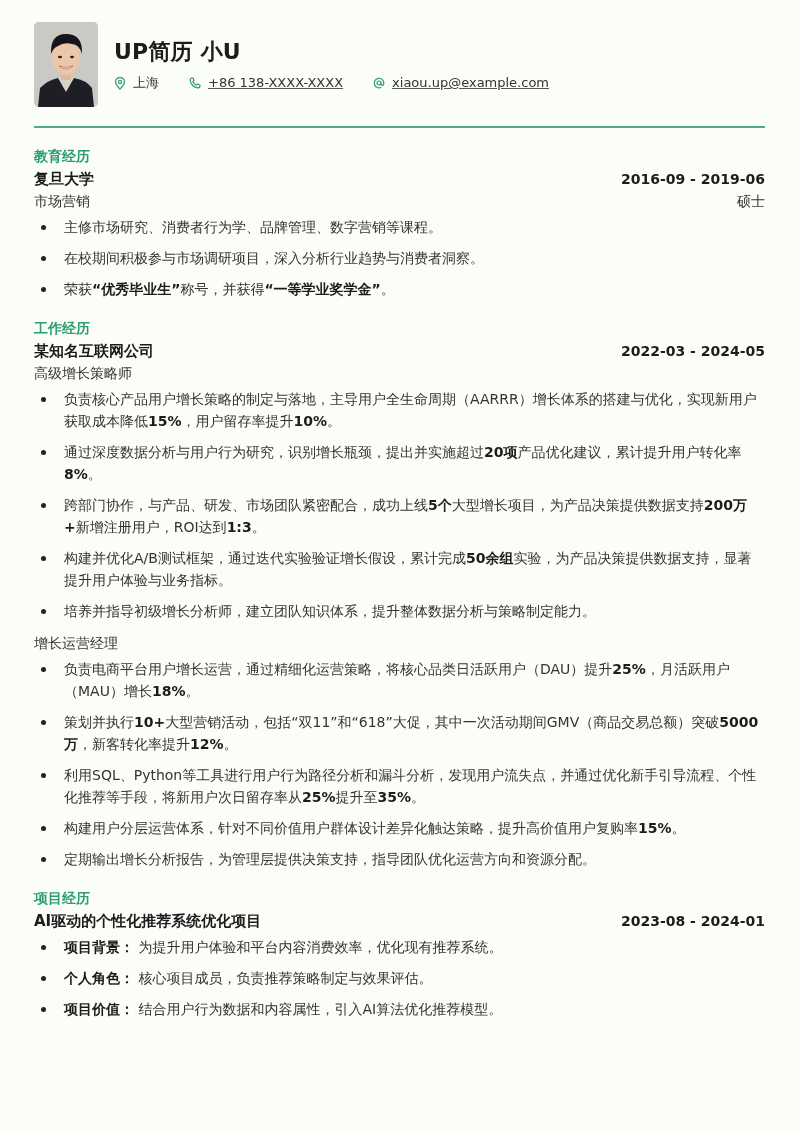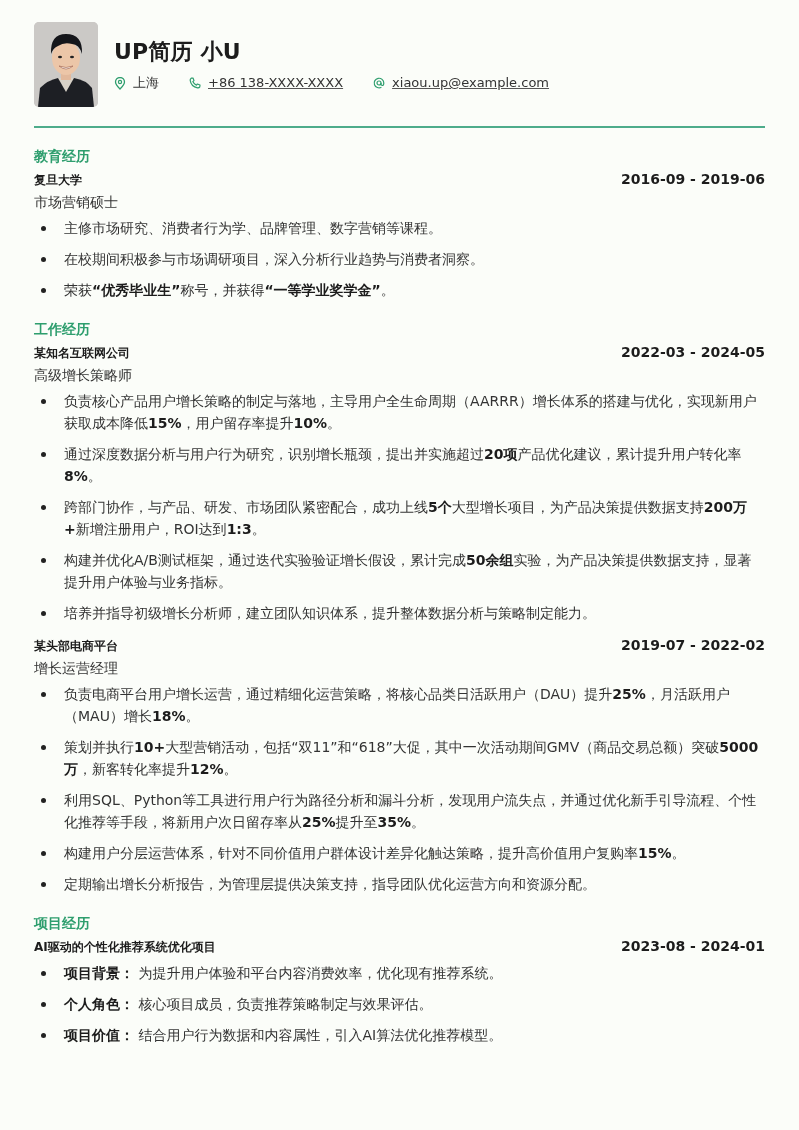--- a/index.html
+++ b/index.html
@@ -20,23 +20,23 @@
   .name { font-size: 22px; font-weight: 600; color: #1c1c1c; line-height: 28px; letter-spacing: 0.2px; }
   .contacts { display: flex; align-items: center; margin-top: 8px; font-size: 13px; color: #333; line-height: 18px; gap: 20px; }
   .contact { display: flex; align-items: center; margin-right: 10px; }
   .contact svg { margin-right: 7px; }
   .contact a { color: #333; text-decoration: underline; text-decoration-color: #555; }
   .divider { height: 2px; background: #2e9e78; margin-top: 18px; opacity: 0.85; }
 
   .section { margin-top: 18px; }
   .section-title { font-size: 14px; font-weight: 700; color: #2e9e6e; line-height: 20px; }
   .entry-head { display: flex; justify-content: space-between; align-items: baseline; margin-top: 2px; }
-  .entry-org { font-size: 12px; font-weight: 700; color: #1c1c1c; line-height: 22px; }
+  .entry-org { font-size: 15px; font-weight: 700; color: #1c1c1c; line-height: 22px; }
   .entry-date { font-size: 14px; font-weight: 600; color: #1c1c1c; line-height: 22px; }
-  .entry-sub { display: flex; font-size: 14px; color: #333; line-height: 22px; }
+  .entry-sub { display: flex; justify-content: space-between; font-size: 14px; color: #333; line-height: 22px; }
   ul.bullets { list-style: none; margin: 4px 0 0 0; padding: 0; }
   ul.bullets li {
     position: relative; padding-left: 30px; font-size: 14px; color: #333;
     line-height: 22px; margin-bottom: 9px;
   }
   ul.bullets li::before {
     content: ""; position: absolute; left: 7px; top: 9px;
     width: 5px; height: 5px; border-radius: 50%; background: #222;
   }
   b { font-weight: 700; color: #1c1c1c; }
@@ -125,24 +125,20 @@
           </div>
           <ul class="bullets">
             <li><span>负责核心产品用户增长策略的制定与落地，主导用户全生命周期（AARRR）增长体系的搭建与优化，实现新用户获取成本降低</span><b>15%</b><span>，用户留存率提升</span><b>10%</b><span>。</span></li>
             <li><span>通过深度数据分析与用户行为研究，识别增长瓶颈，提出并实施超过</span><b>20项</b><span>产品优化建议，累计提升用户转化率</span><b>8%</b><span>。</span></li>
             <li><span>跨部门协作，与产品、研发、市场团队紧密配合，成功上线</span><b>5个</b><span>大型增长项目，为产品决策提供数据支持</span><b>200万+</b><span>新增注册用户，ROI达到</span><b>1:3</b><span>。</span></li>
             <li><span>构建并优化A/B测试框架，通过迭代实验验证增长假设，累计完成</span><b>50余组</b><span>实验，为产品决策提供数据支持，显著提升用户体验与业务指标。</span></li>
             <li><span>培养并指导初级增长分析师，建立团队知识体系，提升整体数据分析与策略制定能力。</span></li>
           </ul>
         </div>
         <div class="entry">
-          <div class="entry-head">
-            <span class="entry-org">某头部电商平台</span>
-            <span class="entry-date">2019-07 - 2022-02</span>
-          </div>
           <div class="entry-sub">
             <span>增长运营经理</span>
             <span></span>
           </div>
           <ul class="bullets">
             <li><span>负责电商平台用户增长运营，通过精细化运营策略，将核心品类日活跃用户（DAU）提升</span><b>25%</b><span>，月活跃用户（MAU）增长</span><b>18%</b><span>。</span></li>
             <li><span>策划并执行</span><b>10+</b><span>大型营销活动，包括“双11”和“618”大促，其中一次活动期间GMV（商品交易总额）突破</span><b>5000万</b><span>，新客转化率提升</span><b>12%</b><span>。</span></li>
             <li><span>利用SQL、Python等工具进行用户行为路径分析和漏斗分析，发现用户流失点，并通过优化新手引导流程、个性化推荐等手段，将新用户次日留存率从</span><b>25%</b><span>提升至</span><b>35%</b><span>。</span></li>
             <li><span>构建用户分层运营体系，针对不同价值用户群体设计差异化触达策略，提升高价值用户复购率</span><b>15%</b><span>。</span></li>
             <li><span>定期输出增长分析报告，为管理层提供决策支持，指导团队优化运营方向和资源分配。</span></li>

